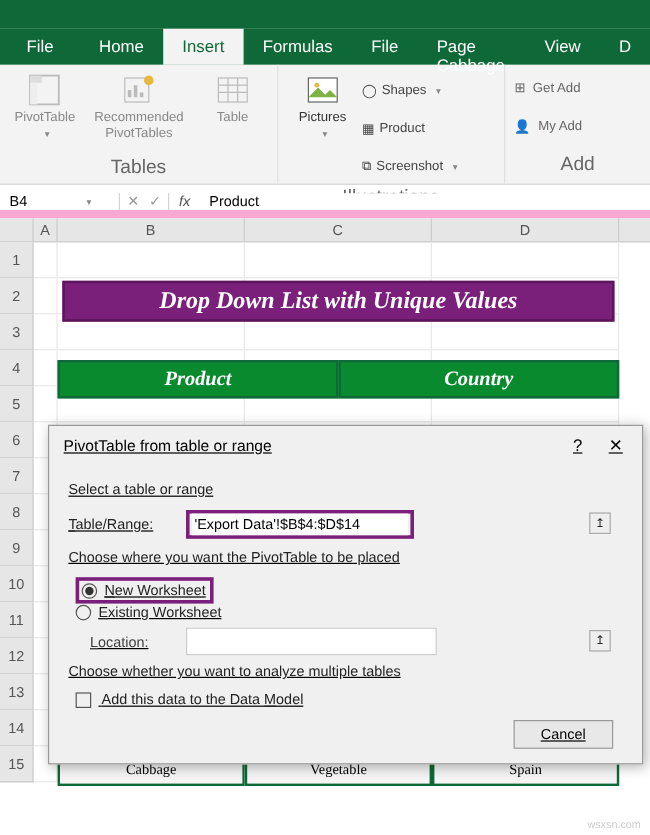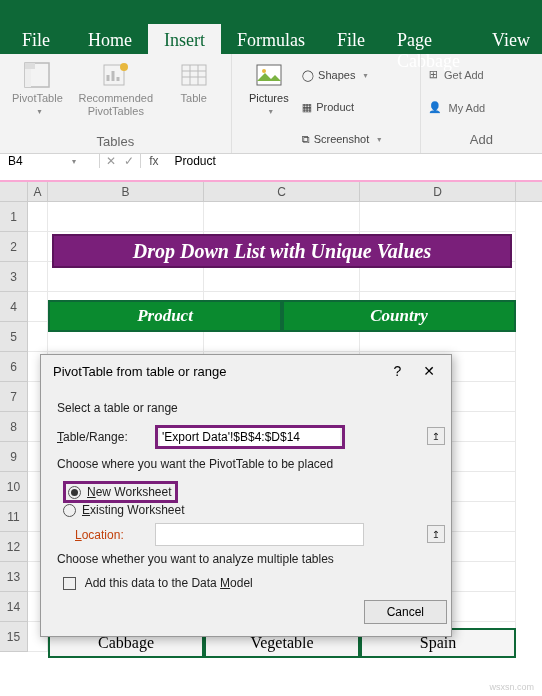--- a/index.html
+++ b/index.html
@@ -3,42 +3,42 @@
 <meta charset="utf-8">
 <style>
 * { box-sizing: border-box; margin: 0; padding: 0; font-family: 'Segoe UI', Arial, sans-serif; }
 body { background: #fff; width: 542px; height: 696px; overflow: hidden; font-size: 12px; }
 
 
 .titlebar { background: #0e6837; height: 24px; }
 
 
 .tabs { background: #0e6837; display: flex; height: 30px; align-items: stretch; }
-.tab { color: #fff; padding: 6px 16px; font-size: 18px; cursor: pointer; font-family: Liberation Serif, serif; }
+.tab { color: #fff; padding: 6px 16px; font-size: 14px; cursor: pointer; }
 .tab.active { background: #f3f3f3; color: #0e6837; }
 .tab.file { padding-left: 22px; padding-right: 22px; }
 
 
 .ribbon { background: #f3f3f3; border-bottom: 1px solid #d4d4d4; display: flex; height: 100px; }
 .ribbon-group { border-right: 1px solid #e0e0e0; padding: 4px 8px; display: flex; flex-direction: column; }
 .ribbon-buttons { display: flex; gap: 4px; flex: 1; }
 .rbtn { display: flex; flex-direction: column; align-items: center; justify-content: flex-start; padding: 2px 4px; gap: 2px; min-width: 58px; }
 .rbtn .ico { width: 30px; height: 30px; display: flex; align-items: center; justify-content: center; }
 .rbtn .lbl { font-size: 11px; text-align: center; color: #888; line-height: 1.2; }
 .rbtn.enabled .lbl { color: #333; }
-.ribbon-group-label { font-size: 13px; color: #666; text-align: center; padding-top: 2px; }
+.ribbon-group-label { font-size: 16px; color: #666; text-align: center; padding-top: 2px; }
 .ribbon-right { flex:1; padding:6px 8px; display:flex; flex-direction:column; gap:4px; font-size:11px; color:#666; }
 .ribbon-right .row { display:flex; align-items:center; gap:6px; }
 
 
-.formula-bar { display: flex; height: 28px; border-bottom: 2px solid #f9a8d4; align-items: flex-start; }
+.formula-bar { display: flex; height: 28px; border-bottom: 7px solid #f9a8d4; align-items: flex-end; }
 .name-box { width: 100px; border-right: 1px solid #d4d4d4; display: flex; align-items: center; padding: 0 8px; background:#fff; }
 .name-box input { border: none; width: 60px; font-size: 12px; outline: none; }
 .fb-icons { display: flex; align-items: center; padding: 0 6px; gap: 8px; color: #999; border-right:1px solid #d4d4d4; }
-.fx { padding: 0 8px; color: #555; display:flex; align-items:center; }
+.fx { padding: 0 8px; font-style: italic; color: #555; display:flex; align-items:center; }
 .fb-input { flex: 1; display:flex; align-items:center; }
 .fb-input input { border: none; width: 100%; padding: 0 8px; font-size: 12px; outline:none; }
 
 
 .grid { position: relative; }
 .col-headers { display: flex; background: #e6e6e6; height: 20px; border-bottom: 1px solid #ccc; }
 .corner { width: 28px; border-right: 1px solid #ccc; }
 .ch { border-right: 1px solid #ccc; text-align: center; font-size: 12px; color: #555; line-height: 20px; }
 .ch.A { width: 20px; }
 .ch.B { width: 156px; }
@@ -51,42 +51,42 @@
 .cell.A { width: 20px; }
 .cell.B { width: 156px; }
 .cell.C { width: 156px; }
 .cell.D { width: 156px; }
 
 
 .banner { position: absolute; left: 52px; top: 32px; width: 460px; height: 34px; background: #7a1f7a; border: 2px solid #5c145c; color: #fff; font-weight: bold; font-style: italic; font-size: 20px; display: flex; align-items: center; justify-content: center; font-family: Georgia, serif; }
 .table-header { position:absolute; left:48px; top:98px; width:468px; display:flex; }
 .th { flex:1; background:#0a8a2f; border:2px solid #0e6837; color:#fff; font-weight:bold; font-style:italic; font-size:17px; text-align:center; padding:4px 0; font-family:Georgia,serif; }
 .data-row { position:absolute; left:48px; width:468px; display:flex; }
-.td { flex:1; border:2px solid #0e6837; background:#f5f5f5; text-align:center; padding:4px 0; font-size:16px; font-family:Georgia,serif; }
-
-
-.dialog { position: absolute; left: 40px; top: 354px; width: 412px; background: #f0f0f0; border: 1px solid #999; box-shadow: 2px 2px 10px rgba(0,0,0,0.3); }
+.td { flex:1; border:2px solid #0e6837; background:#f5f5f5; text-align:center; padding:4px 0; font-size:12px; font-family:Georgia,serif; }
+
+
+.dialog { position: absolute; left: 40px; top: 354px; width: 496px; background: #f0f0f0; border: 1px solid #999; box-shadow: 2px 2px 10px rgba(0,0,0,0.3); text-decoration: underline; }
 .dlg-title { display:flex; align-items:center; padding:8px 12px; font-size:13px; }
 .dlg-title .ttl { flex:1; }
 .dlg-title .q { margin-right:18px; font-size:14px; }
 .dlg-title .x { font-size:14px; padding:0 4px; }
-.dlg-body { padding: 8px 4px 12px 16px; font-size: 12px; color: #222; }
+.dlg-body { padding: 8px 24px 12px 16px; font-size: 12px; color: #222; }
 .dlg-body .section { margin: 6px 0 10px 0; }
 .dlg-body .field { display:flex; align-items:center; gap:8px; margin:8px 0; }
 .dlg-body .field label { width: 90px; font-size:12px; }
 .dlg-body .field .ival { flex:1; position:relative; }
 .dlg-body .field input { width:100%; padding:3px 24px 3px 6px; border:1px solid #888; font-size:12px; }
 .range-highlight { border: 3px solid #7a1f7a; padding: 0 2px; display:inline-block; }
 .radio-group { margin-left: 6px; }
 .radio-item { display:flex; align-items:center; gap:6px; margin:0 0; }
 .radio-hl { border:3px solid #7a1f7a; padding:1px 4px 1px 2px; display:inline-flex; align-items:center; gap:6px; }
 .radio { width:13px; height:13px; border-radius:50%; border:1px solid #555; display:inline-flex; align-items:center; justify-content:center; }
 .radio.checked::after { content:''; width:7px; height:7px; background:#333; border-radius:50%; }
 .loc-field { display:flex; align-items:center; gap:8px; margin:6px 0 4px 18px; }
-.loc-field label { color:#c2410c; font-size:12px; width:72px; }
+.loc-field label { color:#404040; font-size:12px; width:72px; }
 .loc-field input { flex:1; padding:3px 24px 3px 6px; border:1px solid #ccc; background:#fff; }
 .chk { width:13px; height:13px; border:1px solid #555; display:inline-block; margin-right:6px; vertical-align:middle; }
 .dlg-buttons { display:flex; justify-content:flex-end; gap:10px; padding-top:10px; }
 .btn { padding:4px 22px; border:1px solid #999; background:#e8e8e8; font-size:12px; }
 .btn.ok { outline:3px solid #7a1f7a; border:1px solid #0078d4; }
 .refbtn { position:absolute; right:2px; top:2px; width:18px; height:18px; border:1px solid #aaa; background:#eee; font-size:10px; display:flex; align-items:center; justify-content:center; }
 .underline { text-decoration: underline; }
 .dropdown-arrow { font-size:8px; color:#888; margin-left:4px; }
 .watermark { position:absolute; right:8px; bottom:4px; font-size:9px; color:#ccc; }
 svg { display:block; }

